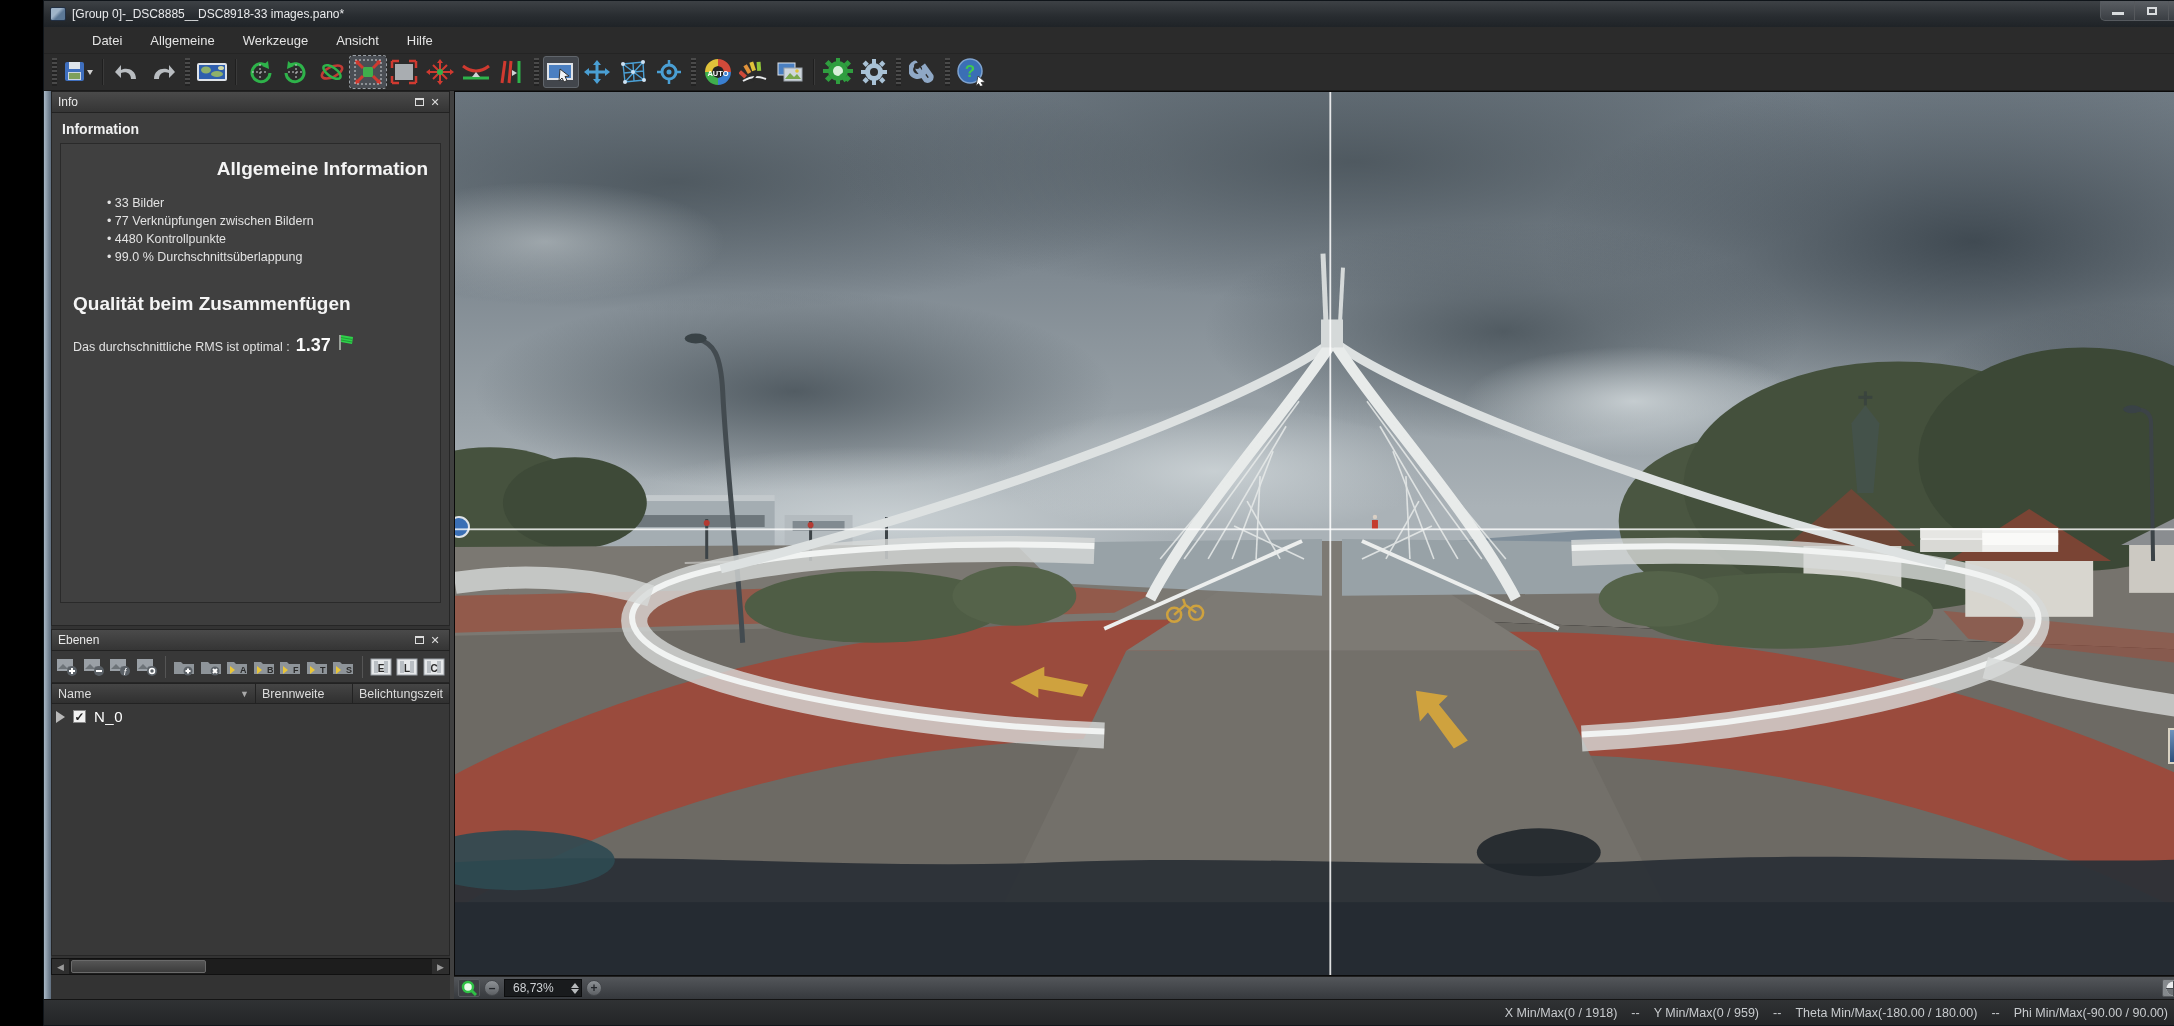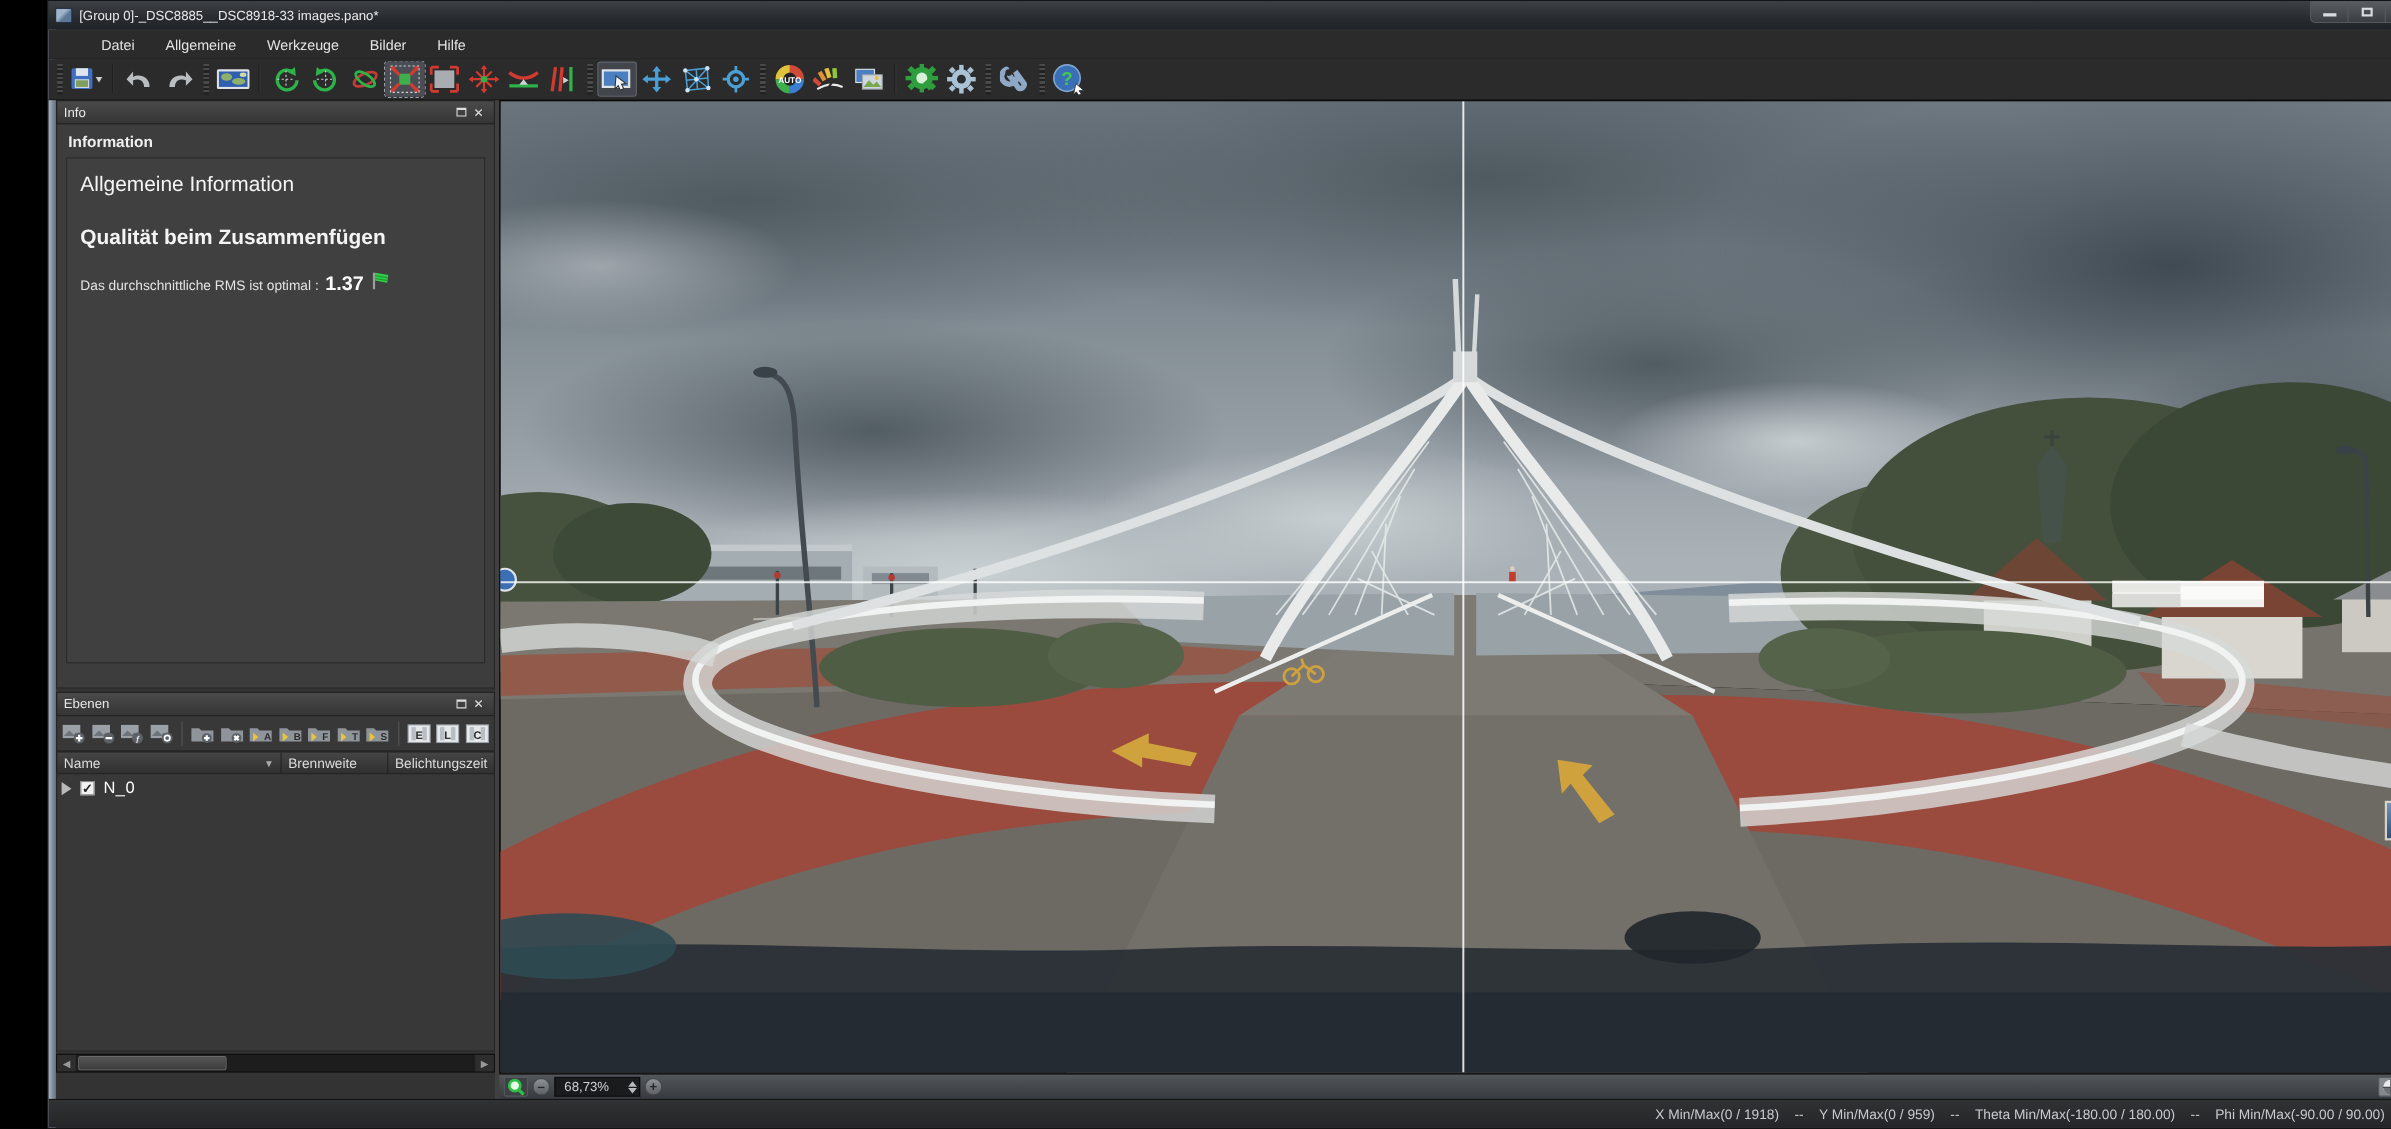--- a/index.html
+++ b/index.html
@@ -41,21 +41,21 @@
   
   .dock{left:7px;top:90px;width:399px;height:908px;background:#333;}
   .panel-header{position:relative;height:22px;background:linear-gradient(#4a4a4a,#353535);
     border:1px solid #222;color:#e8e8e8;font-size:12px;display:flex;align-items:center;padding:0 6px;}
   .ph-spacer{flex:1;}
   .ph-btn{width:16px;height:14px;display:flex;align-items:center;justify-content:center;color:#ddd;font-size:11px;}
   .float-glyph{width:9px;height:8px;border:1px solid #ddd;border-top:2px solid #ddd;position:relative;}
   .info-body{background:#3d3d3d;border:1px solid #262626;border-top:none;height:513px;padding:6px 8px;}
   .info-section-title{color:#f0f0f0;font-weight:bold;font-size:14px;margin:2px 0 6px 2px;}
   .info-box{border:1px solid #2a2a2a;background:#404040;height:460px;padding:10px 12px;color:#e6e6e6;}
-  .h-big{font-size:19px;font-weight:normal;color:#f4f4f4;margin:4px 0 14px 0;}
+  .h-big{font-size:19px;font-weight:bold;color:#f4f4f4;margin:4px 0 14px 0;text-align:right;}
   .h-big2{font-size:19px;font-weight:bold;color:#f4f4f4;margin:26px 0 18px 0;}
   .bullets{list-style:none;margin:0;padding:0 0 0 34px;font-size:12.5px;line-height:1.45;color:#e2e2e2;}
   .bullets li::before{content:"• ";}
   .rms-line{font-size:12.5px;color:#e2e2e2;display:flex;align-items:baseline;gap:6px;}
   .rms-value{font-size:18px;font-weight:bold;color:#fafafa;}
 
   .layers-panel{margin-top:3px;}
   .layers-toolbar{height:32px;background:#383838;border:1px solid #262626;border-top:none;
     display:flex;align-items:center;gap:2px;padding:0 3px;}
   .lt-btn{width:26px;height:26px;display:flex;align-items:center;justify-content:center;border-radius:2px;}
@@ -124,21 +124,21 @@
         <span class="glyph-close">✕</span>
       </div>
   </div>
   <div class="abs edge-left"></div>
   <div class="abs edge-right"></div>
 
   <div class="abs menubar">
     <span class="menu-item">Datei</span>
     <span class="menu-item">Allgemeine</span>
     <span class="menu-item">Werkzeuge</span>
-    <span class="menu-item">Bilder</span>
+    <span class="menu-item">Ansicht</span>
     <span class="menu-item">Hilfe</span>
   </div>
 
   <div class="abs toolbar">
     <div class="tb-grip"></div>
     <div class="tb-btn">
       <svg width="30" height="24">
         <rect x="1" y="2" width="19" height="19" rx="2" fill="#3f6fbe"></rect>
         <rect x="5" y="2" width="11" height="7" fill="#dfe5ec"></rect>
         <rect x="4" y="12" width="13" height="8" fill="#cdd6e2"></rect>
@@ -350,20 +350,26 @@
           <div class="float-glyph"></div>
         </div>
       <div class="ph-btn">
           <span>✕</span>
         </div>
     </div>
     <div class="info-body">
       <div class="info-section-title">Information</div>
       <div class="info-box">
         <div class="h-big">Allgemeine Information</div>
+        <ul class="bullets">
+          <li>33 Bilder</li>
+          <li>77 Verknüpfungen zwischen Bildern</li>
+          <li>4480 Kontrollpunkte</li>
+          <li>99.0 % Durchschnittsüberlappung</li>
+        </ul>
         <div class="h-big2">Qualität beim Zusammenfügen</div>
         <div class="rms-line">
           <span>Das durchschnittliche RMS ist optimal :</span>
           <span class="rms-value">1.37</span>
           <svg width="18" height="18">
             <line x1="3" y1="2" x2="3" y2="17" stroke="#9aa09a" stroke-width="2"></line>
             <path d="M4 2 L16 4 L15 11 L4 9 Z" fill="#2fd14a"></path>
             <path d="M4 4.5 L15.6 6.5 M4 7 L15.2 9" stroke="#1f9e36" stroke-width="1.2"></path>
           </svg>
         </div>

